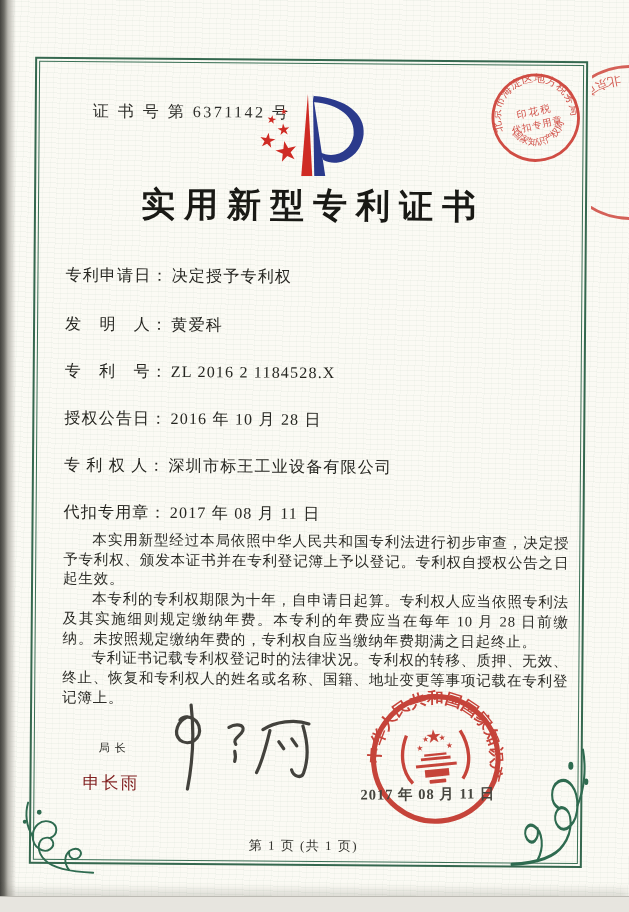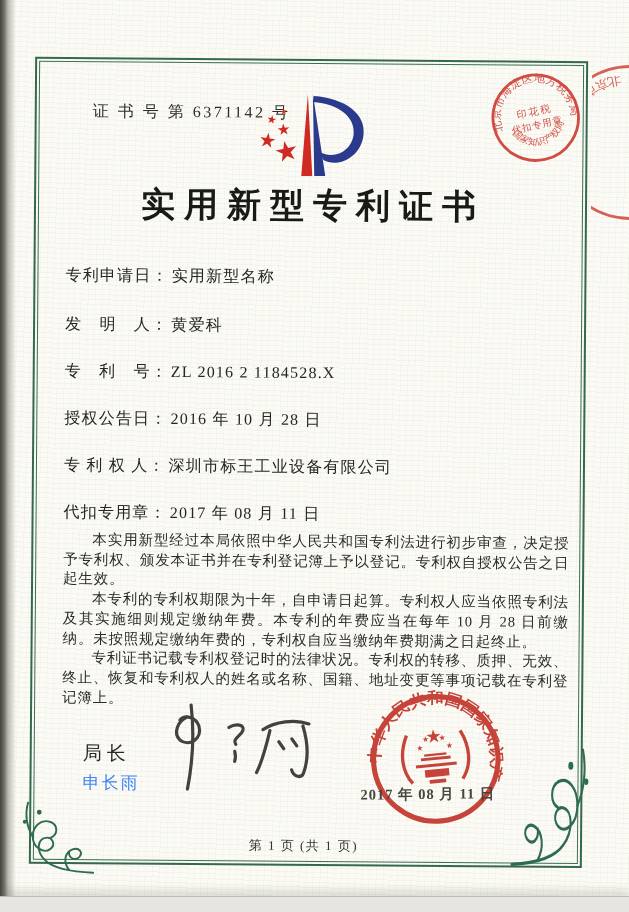--- a/index.html
+++ b/index.html
@@ -18,22 +18,22 @@
   .frame::before{content:"";position:absolute;inset:2px;border:1px solid #3a6f55;}
   .cert-no{position:absolute;left:93px;top:101px;font-size:16px;letter-spacing:2.5px;color:#2f2f2b;}
   .title{position:absolute;left:35px;top:181px;width:549px;text-align:center;font-size:34px;
     font-weight:700;letter-spacing:9px;text-indent:9px;color:#191915;}
   .field{position:absolute;left:67px;font-size:16px;letter-spacing:1.2px;color:#262621;white-space:nowrap;}
   .f0{top:265px}.f1{top:314px}.f2{top:361px}.f3{top:408px}.f4{top:455px}.f5{top:502px}
   .field .val{margin-left:3px;}
   .body-text{position:absolute;left:67px;top:530px;width:506px;font-size:14.5px;line-height:19.7px;
     text-align:justify;letter-spacing:.8px;color:#2c2c27;}
   .body-text p{margin:0;text-indent:2em;}
-  .signer-title{position:absolute;left:88px;top:740px;font-size:19px;letter-spacing:5px;color:#2a2a25;}
-  .signer-name{position:absolute;left:88px;top:771px;font-size:17px;letter-spacing:2px;color:#3b82f6;}
+  .signer-title{position:absolute;left:104px;top:740px;font-size:11px;letter-spacing:5px;color:#2a2a25;}
+  .signer-name{position:absolute;left:88px;top:771px;font-size:17px;letter-spacing:2px;color:#7f1d1d;}
   .signature{position:absolute;left:158px;top:696px;z-index:3;}
   .seal{position:absolute;left:362px;top:676px;z-index:3;opacity:.92;transform:rotate(-6deg);}
   .seal-date{position:absolute;left:366px;top:782px;z-index:4;font-size:14.5px;letter-spacing:1px;
     color:#45443d;font-weight:600;transform:rotate(-1deg);}
   .tax-stamp{position:absolute;left:488px;top:66px;z-index:4;opacity:.9;transform:rotate(-13deg);}
   .stamp-bleed{position:absolute;left:592px;top:58px;z-index:4;opacity:.8;}
   .flourish-bl{position:absolute;left:18px;top:798px;z-index:3;}
   .flourish-br{position:absolute;left:516px;top:738px;z-index:3;transform:scaleX(-1);}
   .footer{position:absolute;left:35px;top:835px;width:549px;text-align:center;
     font-size:13px;letter-spacing:1.5px;color:#33332e;}
@@ -63,21 +63,21 @@
       <use href="#star" transform="translate(37,64) scale(11) rotate(-12)" fill="#cf2b24"></use>
       <use href="#star" transform="translate(18,53) scale(8) rotate(8)" fill="#cf2b24"></use>
       <use href="#star" transform="translate(34,42) scale(6.2) rotate(-6)" fill="#cf2b24"></use>
       <use href="#star" transform="translate(22,32) scale(4.6) rotate(10)" fill="#cf2b24"></use>
       <use href="#star" transform="translate(34,24) scale(3.4) rotate(-8)" fill="#cf2b24"></use>
     </svg>
 
     <div class="title">实用新型专利证书</div>
 
     <div class="field f0">
-      <span class="lbl">专利申请日：</span><span class="val">实用新型名称</span>
+      <span class="lbl">专利申请日：</span><span class="val">决定授予专利权</span>
     </div>
     <div class="field f1">
       <span class="lbl">发　明　人：</span><span class="val">黄爱科</span>
     </div>
     <div class="field f2">
       <span class="lbl">专　利　号：</span><span class="val">ZL 2016 2 1184528.X</span>
     </div>
     <div class="field f3">
       <span class="lbl">授权公告日：</span><span class="val">2016 年 10 月 28 日</span>
     </div>

